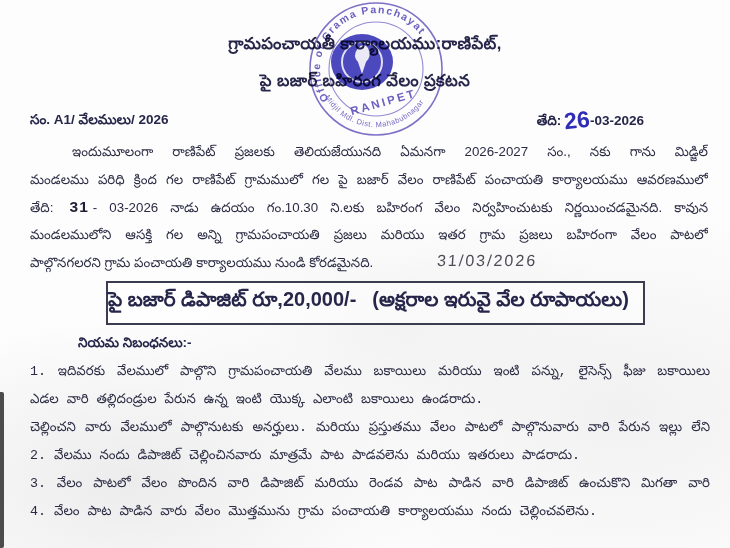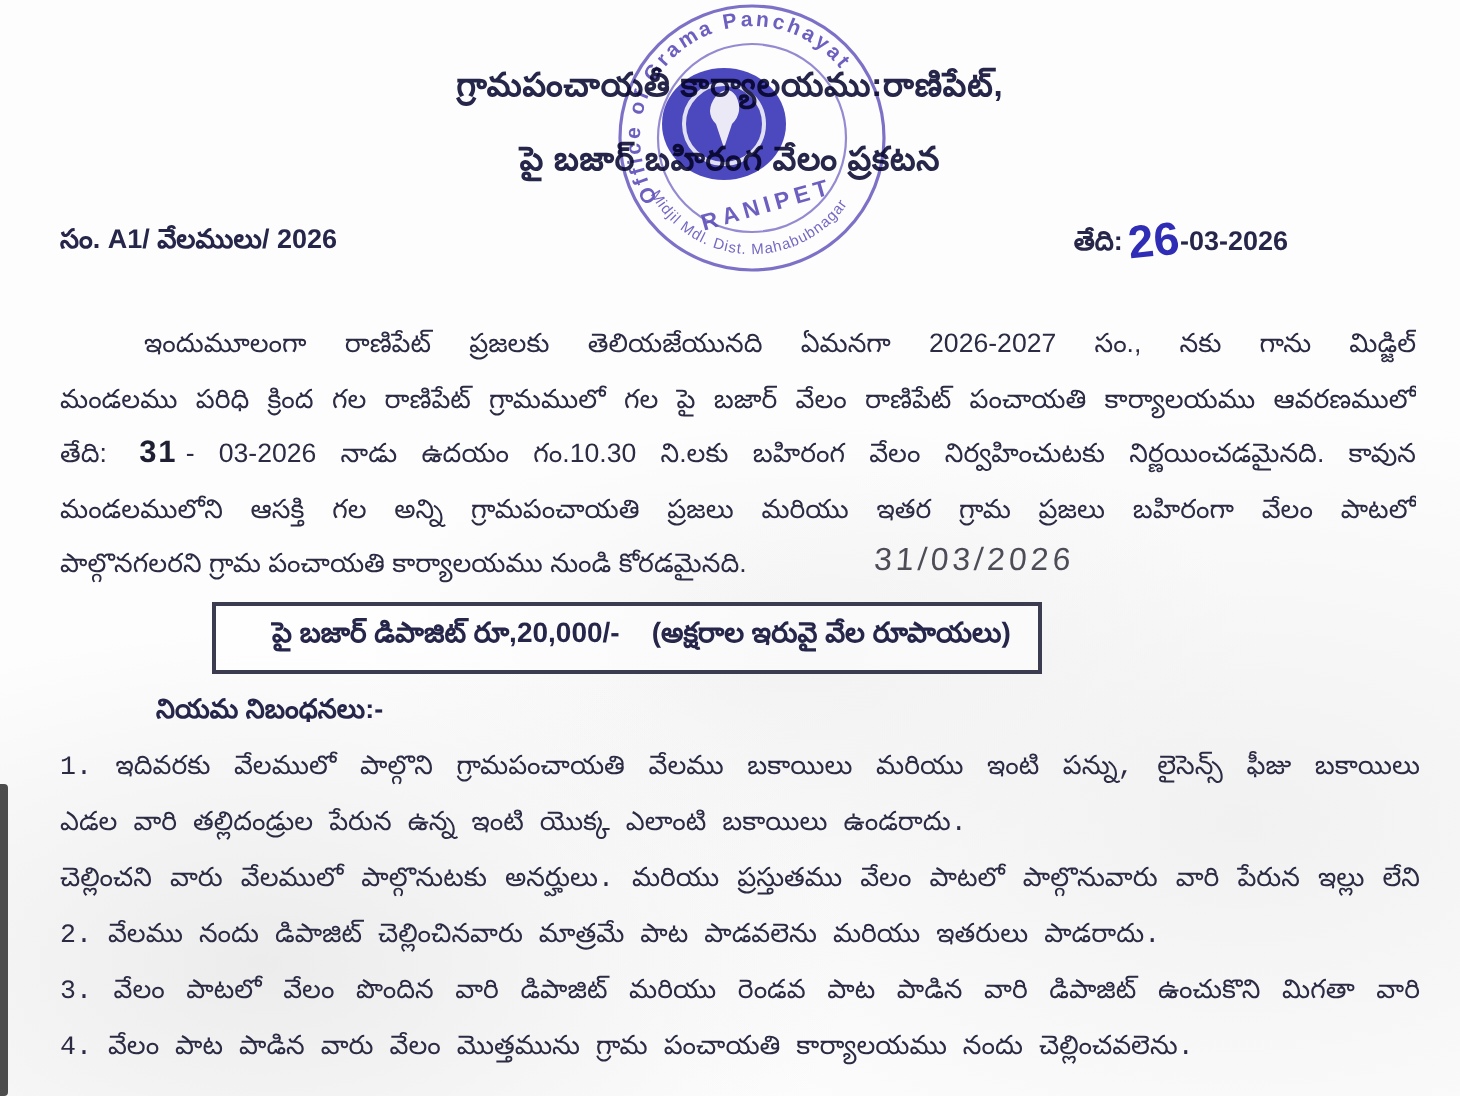--- a/index.html
+++ b/index.html
@@ -16,24 +16,24 @@
   .edge-strip{position:absolute;left:0;top:392px;width:4px;height:156px;background:#4c4c4c;border-radius:0 2px 2px 0;}
   header{text-align:center;padding-top:25px;font-weight:bold;font-size:16.5px;color:#26264a;}
   .h-line{line-height:37px;letter-spacing:.4px;}
   .stamp{position:absolute;left:292px;top:-2px;width:172px;height:172px;mix-blend-mode:multiply;opacity:.92;}
   .ref-row{display:flex;justify-content:space-between;padding:13px 86px 0 30px;font-weight:bold;font-size:13.5px;color:#26264a;gap:11px;}
   .date-group{white-space:nowrap;}
   .hw-blue{color:#2f2cb5;font-size:23px;font-weight:700;display:inline-block;transform:rotate(-6deg);margin-left:3px;position:relative;top:3px;line-height:10px;}
   .para{padding:6px 22px 0 30px;font-size:13.3px;}
   .b-line{line-height:27.5px;height:27.5px;overflow:hidden;}
   .full{text-align:justify;text-align-last:justify;}
-  .indent{text-indent:42px;margin-top:20px;}
+  .indent{text-indent:42px;}
   .hw-dark{font-weight:700;font-size:15.5px;letter-spacing:1px;color:#1f1f33;padding:0 4px;}
   .hw-grey{color:#4d4d58;font-size:16px;letter-spacing:2px;margin-left:64px;display:inline-block;transform:skewX(-4deg) translateY(-1px);font-weight:500;}
-  .deposit-box{display:inline-block;margin:5px 14px 0 106px;border:2px solid #3c3c50;padding:5px 14px 7px 28px;font-weight:bold;font-size:14px;color:#26264a;background:rgba(255,255,255,.5);}
+  .deposit-box{display:inline-block;margin:5px 14px 0 106px;border:2px solid #3c3c50;padding:5px 14px 7px 0;font-weight:bold;font-size:20px;color:#26264a;background:rgba(255,255,255,.5);}
   .deposit-box .words{margin-left:16px;}
   .rules-heading{padding:10px 0 0 42px;font-weight:bold;font-size:13.5px;color:#26264a;margin-left:36px;}
   .rules{padding:4px 20px 0 30px;font-size:13.3px;}
   .rules .b-line{line-height:28px;height:28px;font-family:Liberation Mono, monospace;}
 </style>
 </head>
 <body>
 
 <div class="page">
 

